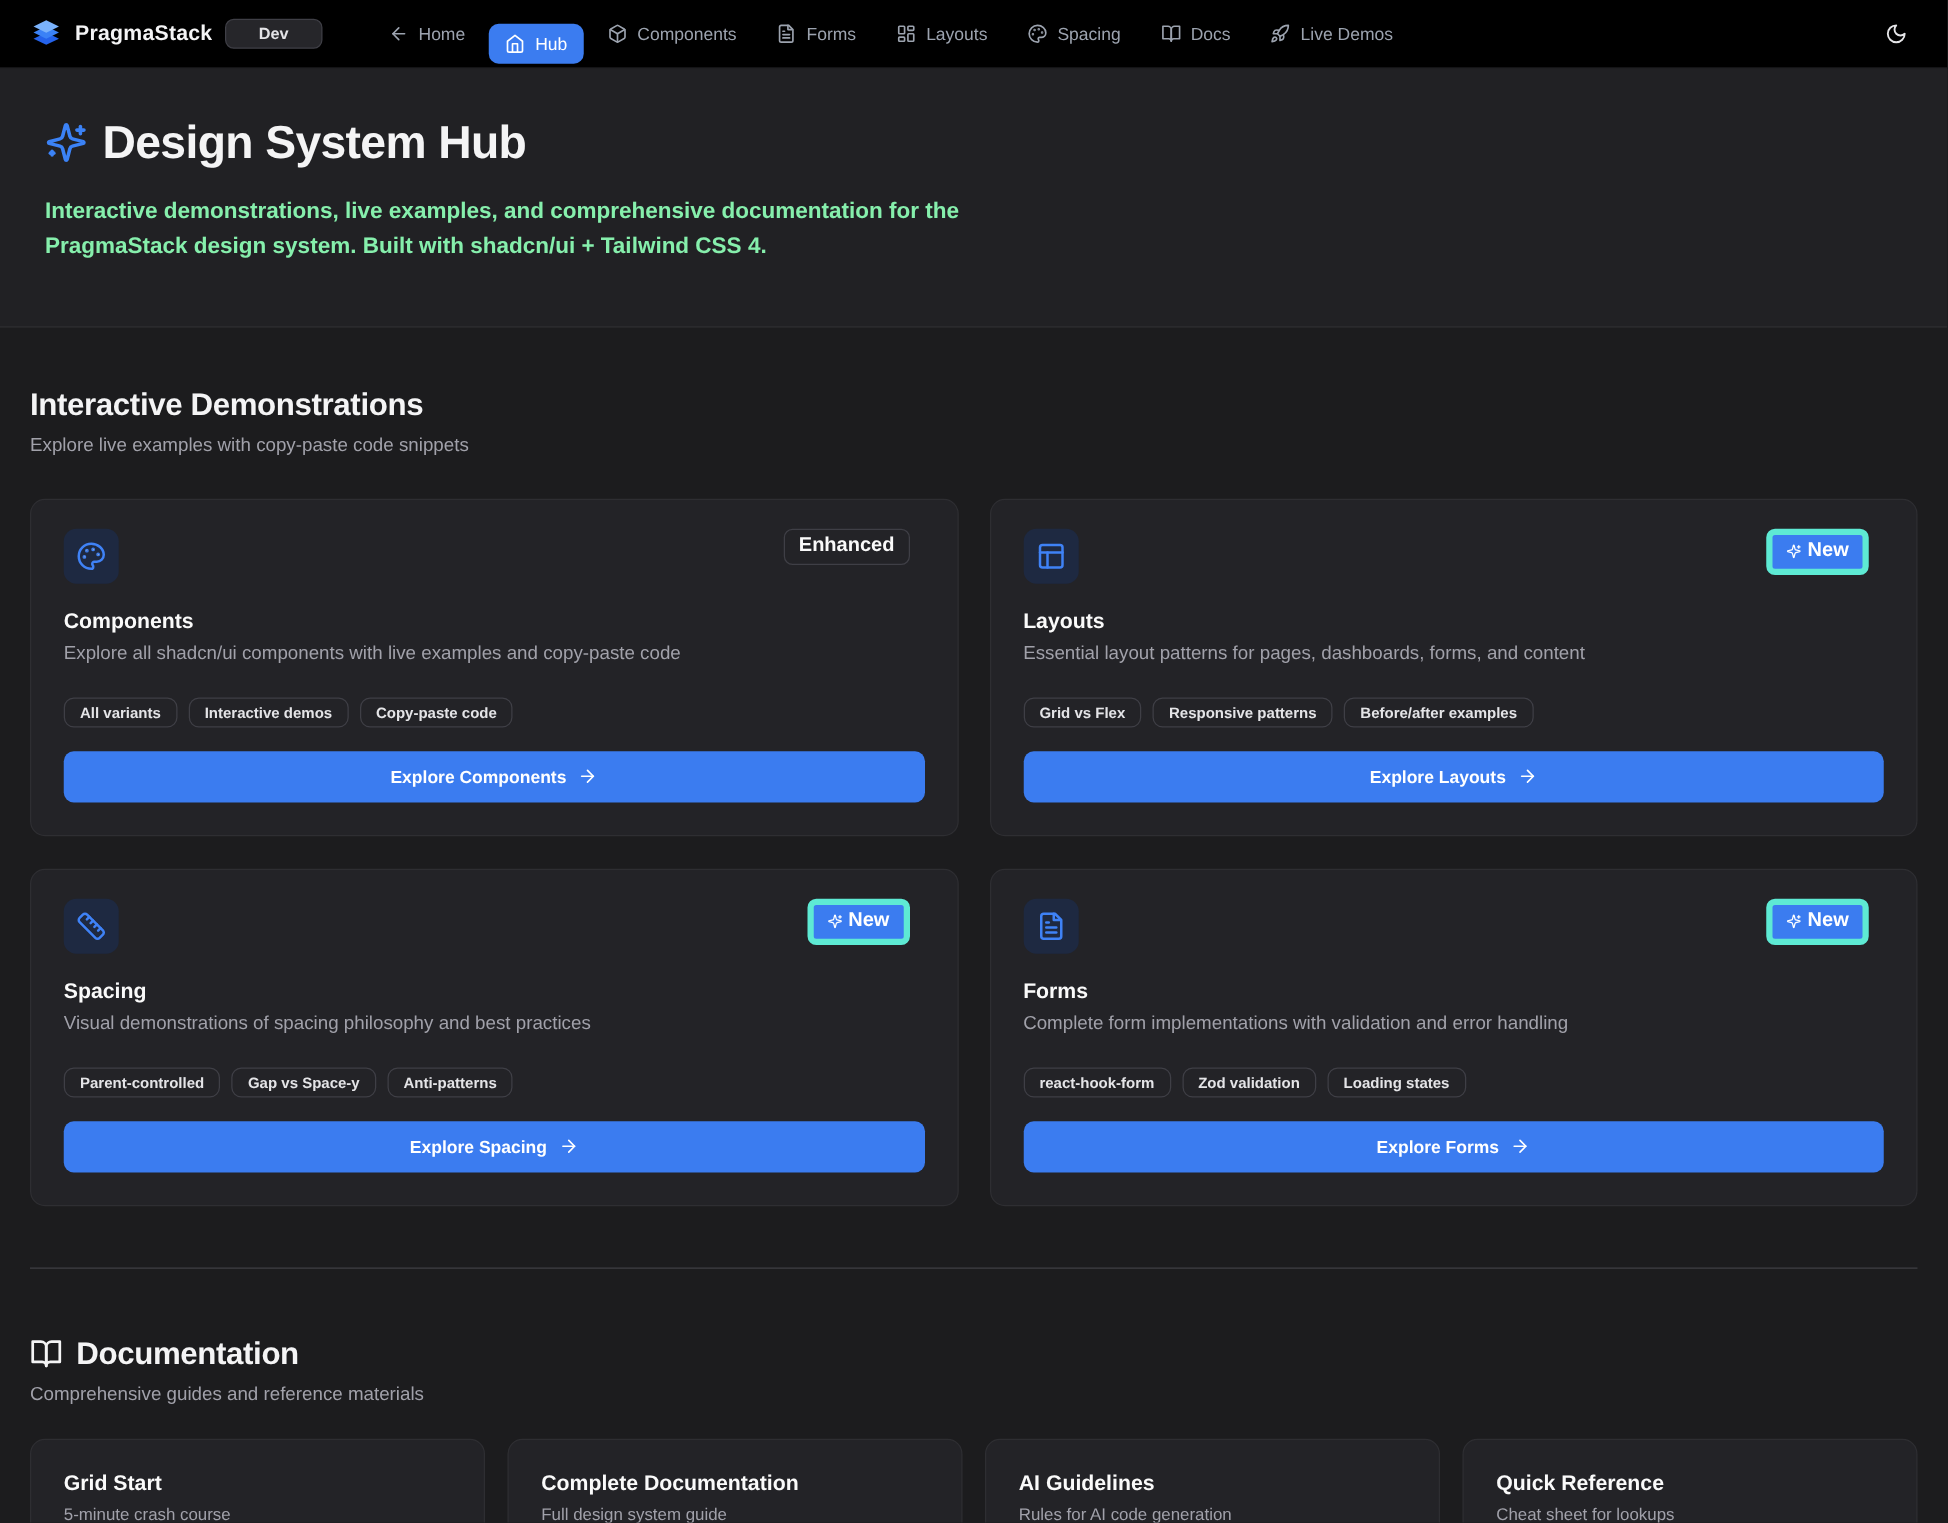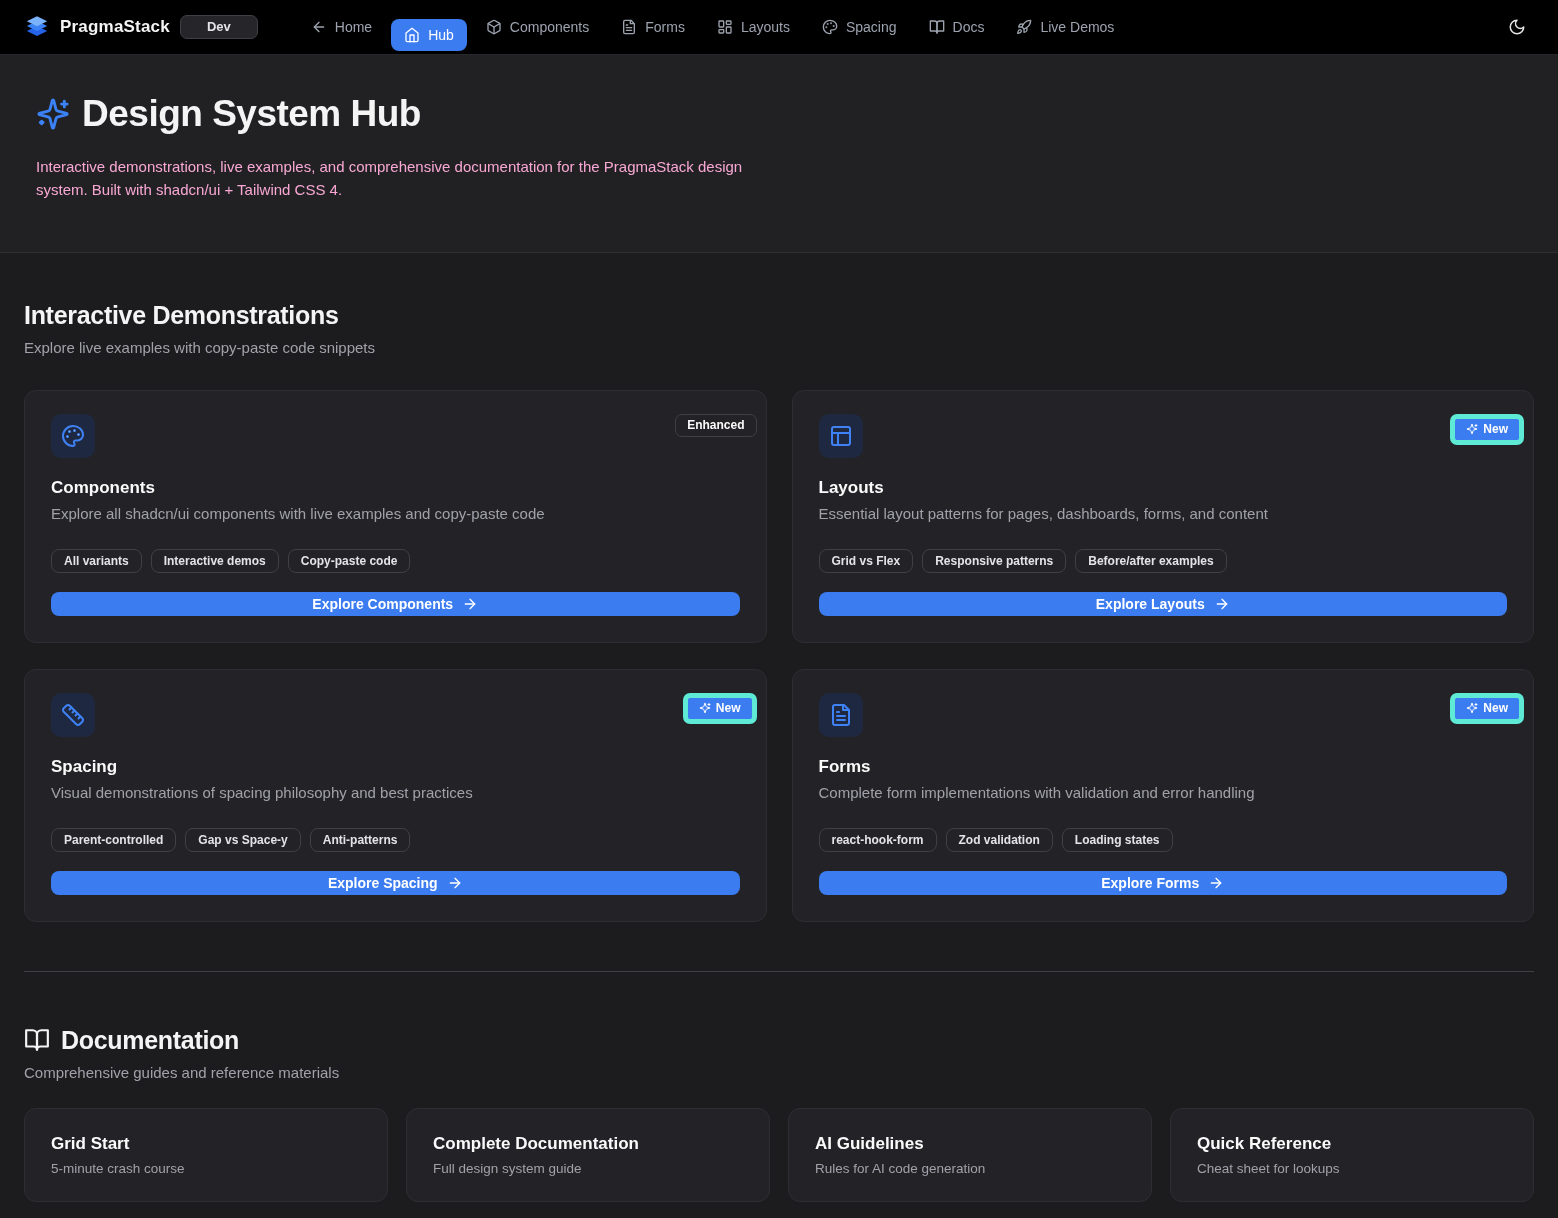--- a/index.html
+++ b/index.html
@@ -41,22 +41,22 @@
 
   
   .hero {
     background:#212124; border-bottom:1px solid #2e2e31;
     padding:38px 36px 50px;
   }
   .hero-title-row { display:flex; align-items:center; gap:12px; }
   .hero-title-row svg { stroke:#3b82f6; }
   .hero-title { font-size:37px; font-weight:700; color:#f4f4f5; letter-spacing:-.5px; }
   .hero-desc {
-    margin-top:20px; font-size:15px; line-height:1.55; color:#f9a8d4;
-    max-width:745px; font-weight:400;
+    margin-top:20px; font-size:18px; line-height:1.55; color:#86efac;
+    max-width:745px; font-weight:700;
   }
 
   
   .main { padding:24px; }
   .section-title { font-size:25px; font-weight:700; color:#f4f4f5; margin-top:24px; letter-spacing:-.3px; }
   .section-sub { margin-top:9px; font-size:15px; color:#a1a1aa; }
 
   .demo-grid {
     margin-top:34px;
     display:grid; grid-template-columns:1fr 1fr; gap:26px 25px;
@@ -64,37 +64,37 @@
   .demo-card {
     position:relative; background:#232327; border:1px solid #2e2e32;
     border-radius:12px; padding:23px 26px 26px;
   }
   .icon-box {
     width:44px; height:44px; border-radius:10px; background:#1e2941;
     display:flex; align-items:center; justify-content:center;
   }
   .icon-box svg { stroke:#3f82f6; }
   .card-badge {
-    position:absolute; top:23px; right:9px;
-    font-size:12px; font-weight:700; line-height:1.3;
+    position:absolute; top:23px; right:38px;
+    font-size:16px; font-weight:700; line-height:1.3;
     display:flex; align-items:center; gap:5px;
     padding:3px 11px; border-radius:7px;
   }
   .card-badge.outline { border:1px solid #3f3f46; color:#fafafa; background:#232327; }
   .card-badge.filled { background:#3b7cf0; color:#ffffff; border:5px solid #5eead4; }
   .card-badge svg { stroke:#ffffff; }
   .card-title { margin-top:20px; font-size:17px; font-weight:700; color:#fafafa; }
   .card-desc { margin-top:7px; font-size:15px; color:#a1a1aa; }
   .tag-row { margin-top:27px; display:flex; gap:9px; }
   .tag {
     border:1px solid #3f3f46; border-radius:8px; padding:4px 12px;
     font-size:12px; font-weight:700; color:#e4e4e7; white-space:nowrap;
   }
   .explore-btn {
-    margin-top:19px; width:100%; height:24px;
+    margin-top:19px; width:100%; height:41px;
     background:#3b7cf0; border:none; border-radius:8px; cursor:pointer;
     color:#ffffff; font-size:14px; font-weight:600;
     font-family:"Liberation Sans","DejaVu Sans",sans-serif;
     display:flex; align-items:center; justify-content:center; gap:9px;
   }
   .explore-btn svg { stroke:#ffffff; }
 
   .divider { border:none; border-top:1px solid #3f3f44; margin:49px 0 0; }
 
   .doc-header { display:flex; align-items:center; gap:11px; margin-top:54px; }

